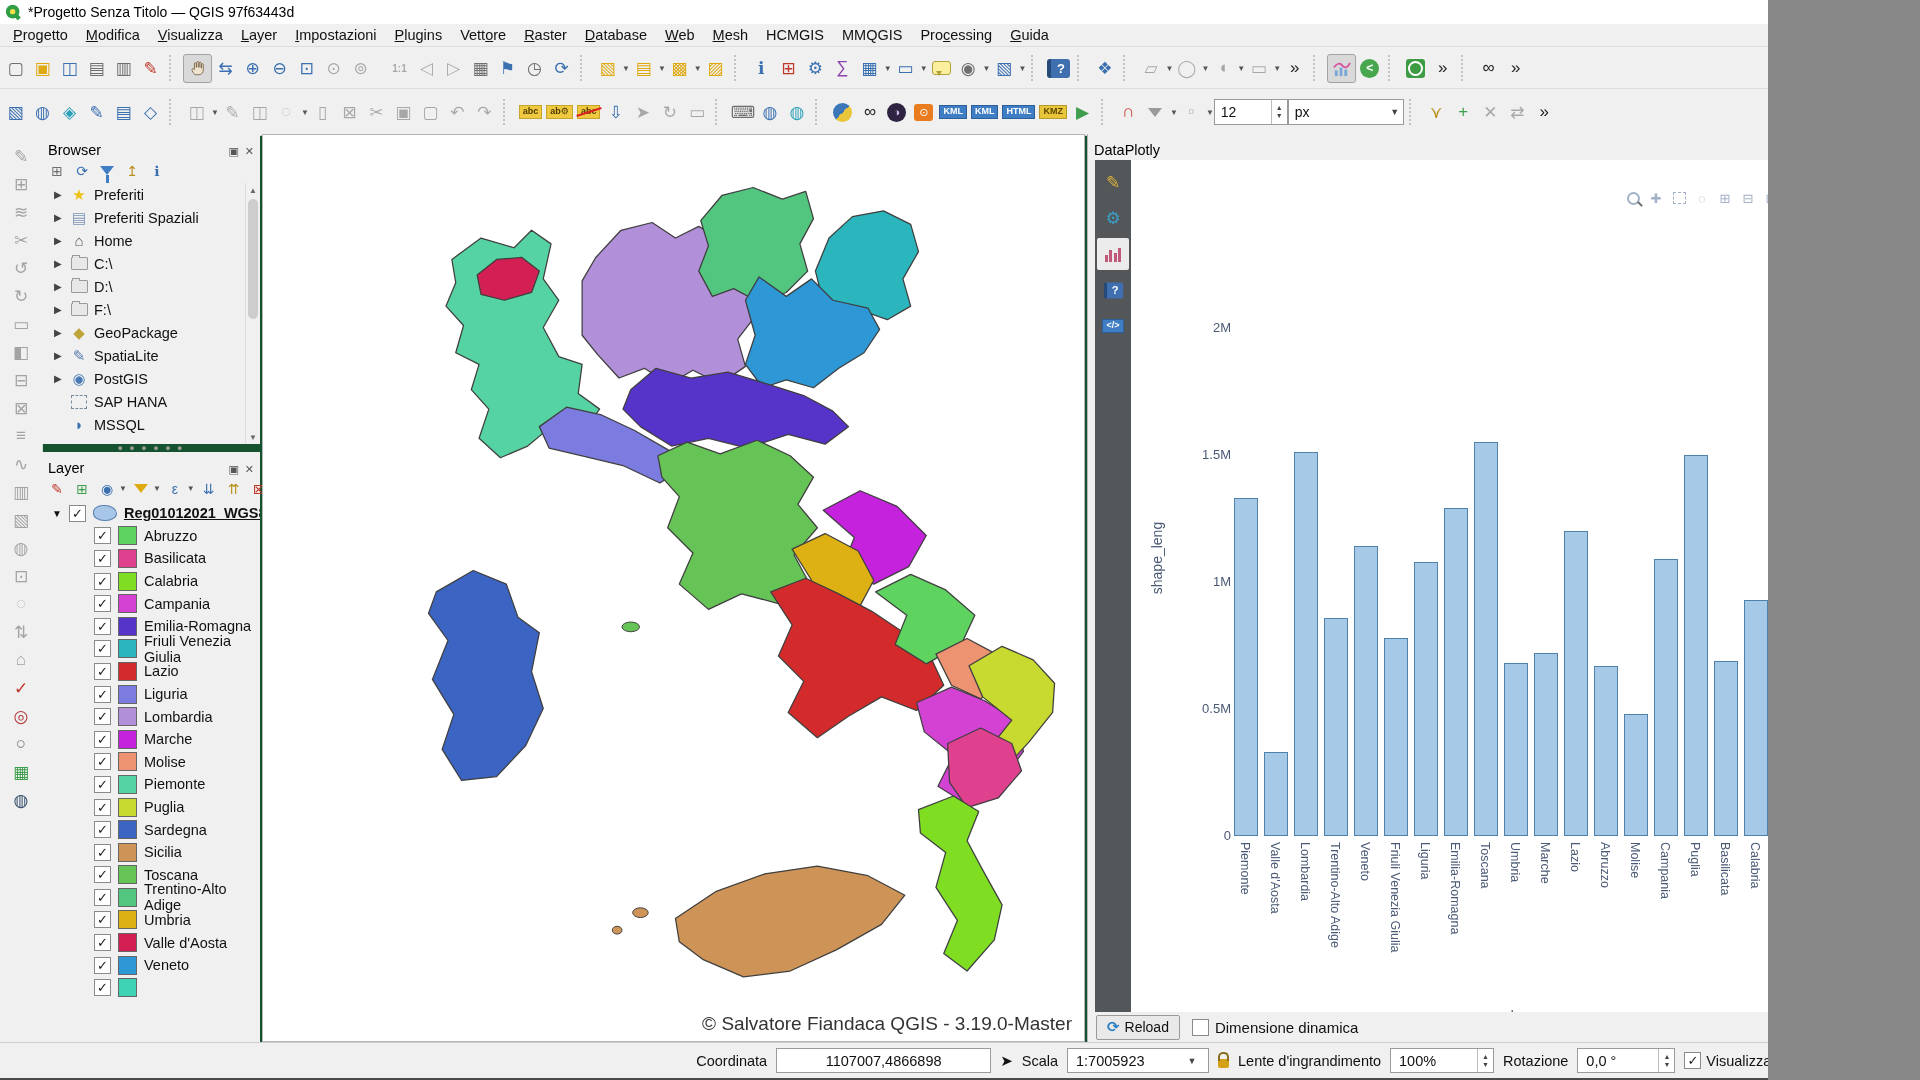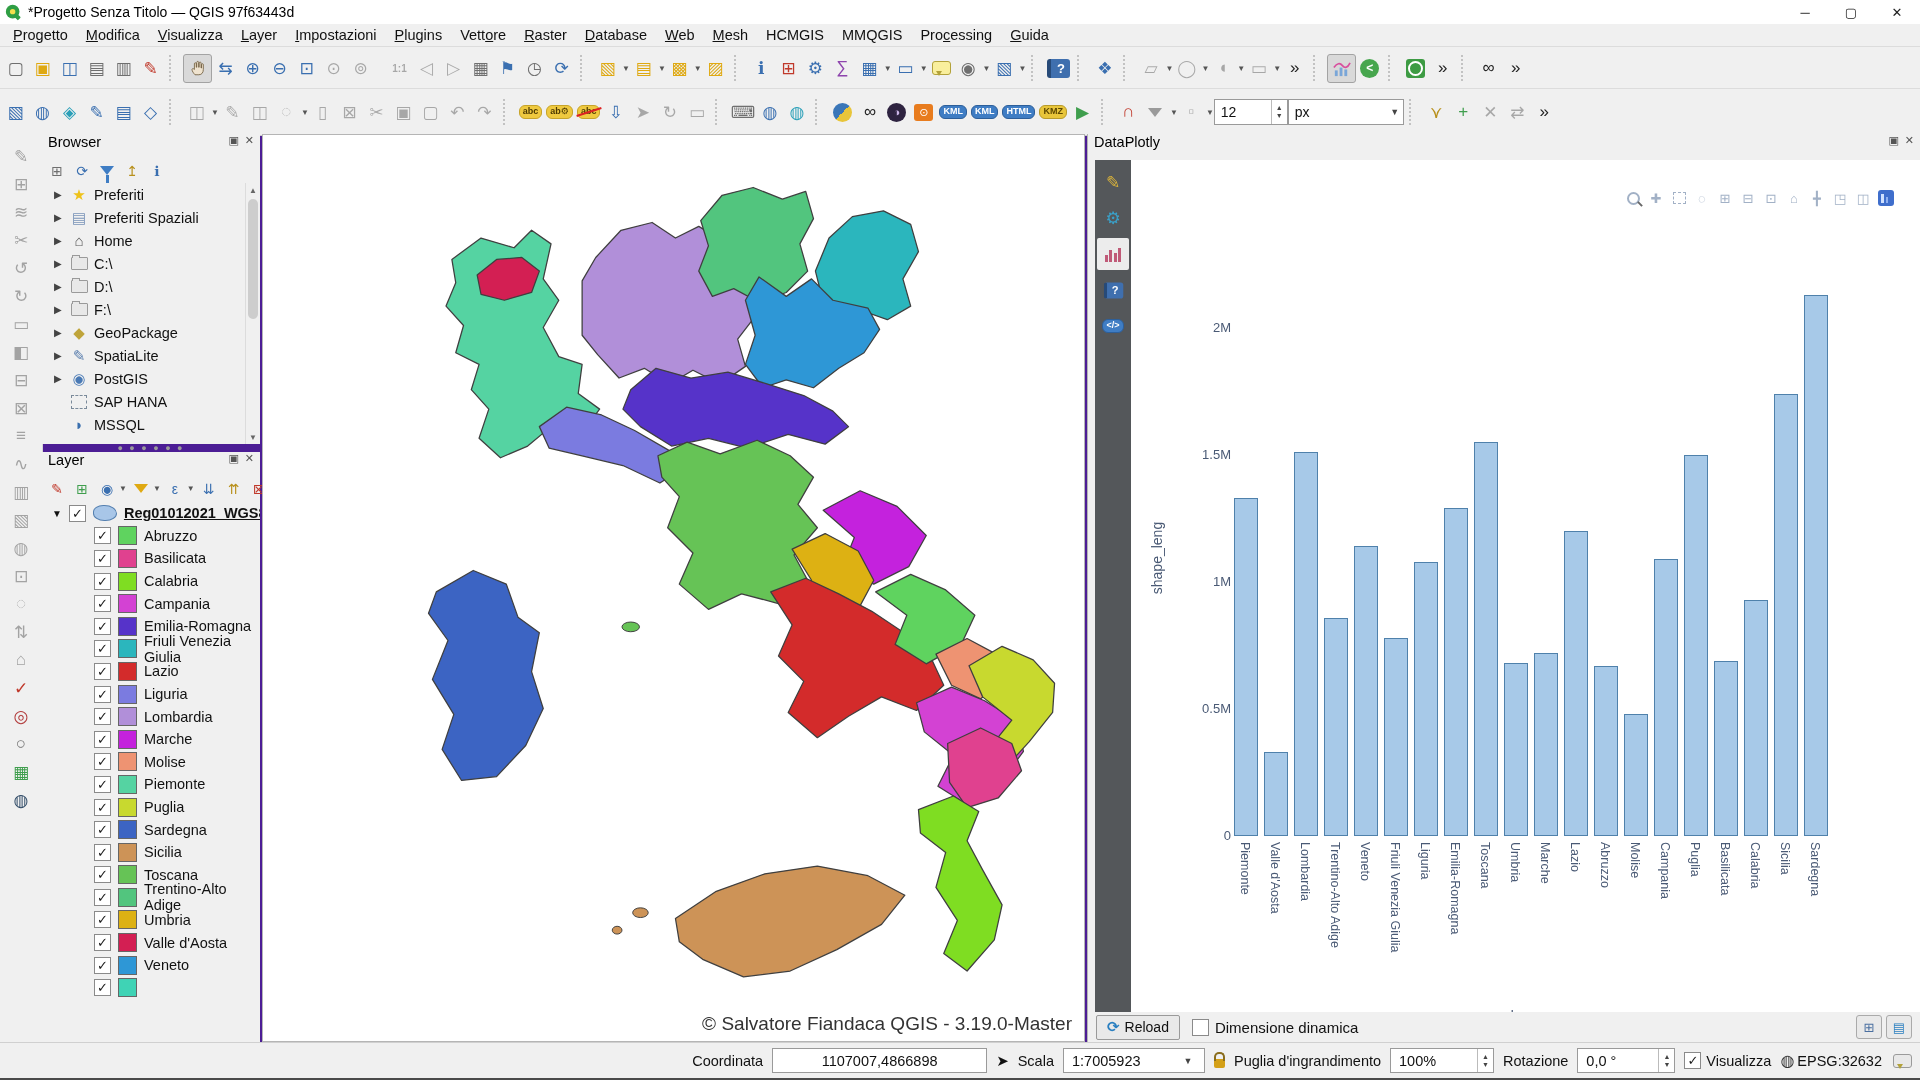--- a/index.html
+++ b/index.html
@@ -1,16 +1,16 @@
 <!DOCTYPE html>
 <html><head>
 <meta charset="utf-8">
 <style>
   html,body{margin:0;padding:0;background:#888;}
-  #app{position:relative;width:1920px;height:1080px;background:#4c1d95;overflow:hidden;
+  #app{position:relative;width:1768px;height:1080px;background:#14532d;overflow:hidden;
        font-family:"Liberation Sans","DejaVu Sans",sans-serif;font-size:15px;color:#111;}
   
   #titlebar{position:absolute;left:0;top:0;width:1920px;height:24px;background:#fff;display:flex;align-items:center;border-bottom:1px solid #e3e3e3;}
   #titlebar .ttl{margin-left:6px;font-size:14px;color:#000;}
   #winbtns{margin-left:auto;display:flex;height:100%;}
   #winbtns span{width:46px;display:flex;align-items:center;justify-content:center;font-size:13px;color:#222;}
   
   #menubar{position:absolute;left:0;top:24px;width:1920px;height:22px;background:#f0f0f0;display:flex;align-items:center;padding-left:4px;}
   #menubar .mi{padding:2px 9px;font-size:14.5px;color:#111;}
   #menubar .mi u{text-decoration:underline;}
@@ -19,21 +19,21 @@
   #tb1{top:46px;height:42px;border-top:1px solid #dcdcdc;}
   #tb2{top:88px;height:46px;border-top:1px solid #dcdcdc;border-bottom:1px solid #c9c9c9;}
   .ic{width:27px;height:27px;display:inline-flex;align-items:center;justify-content:center;font-size:17px;border-radius:3px;flex:none;position:relative;}
   .ic.small{font-size:10px;font-weight:bold;margin-left:12px;}
   .ic.gray{opacity:.32;}
   .ic.active{background:#d9d9d9;border:1px solid #a3a3a3;}
   .tb-sep{width:9px;height:26px;flex:none;border-left:2px dotted #c2c2c2;margin:0 3px 0 5px;}
   .dd{font-size:8px;color:#555;margin-left:1px;flex:none;}
   .t-blue{color:#3a6fb0}.t-yellow{color:#dfa912}.t-red{color:#c0392b}.t-green{color:#3f9e4d}
   .t-purple{color:#8e44ad}.t-dim{color:#6f6f6f}.t-dark{color:#222}.t-teal{color:#2a9fb8}.t-gold{color:#b8901c}
-  .chip{font-size:9px;font-weight:bold;padding:1px 3px;border-radius:6px;background:#efc93f;color:#4d3a00;border:1px solid #c7a42a;line-height:1.1;}
+  .chip{font-size:9px;font-weight:bold;padding:1px 3px;border-radius:0;background:#efc93f;color:#4d3a00;border:1px solid #c7a42a;line-height:1.1;}
   .chip.blue{background:#3f7dc4;border-color:#2d5f9a;color:#fff;}
   .chip.gold{background:#e8c53a;border-color:#b89b2a;color:#5d4800;}
   .chip.slash{position:relative;}
   .chip.slash:after{content:"";position:absolute;left:-2px;top:45%;width:120%;height:2px;background:#d22;transform:rotate(-18deg);}
   .funnel{width:0;height:0;border-left:7px solid transparent;border-right:7px solid transparent;border-top:9px solid #3f7dc4;position:relative;}
   .funnel:after{content:"";position:absolute;left:-1.5px;top:-2px;width:3px;height:8px;background:inherit;background:#3f7dc4;top:0;}
   .funnel.yellow{border-top-color:#dfa912;}
   .funnel.grayf{border-top-color:#9a9a9a;}
   .funnel.grayf:after,.funnel.yellow:after{background:transparent;}
   .bubble{width:17px;height:12px;background:#f9ef9d;border:1px solid #b3a23a;border-radius:3px;position:relative;}
@@ -50,21 +50,21 @@
   .q2w{width:19px;height:19px;border-radius:50%;background:#2e2340;color:#cdb6e8;display:flex;align-items:center;justify-content:center;font-size:11px;font-weight:bold;}
   .ocam{width:19px;height:17px;background:#e87c1e;border-radius:3px;color:#fff;display:flex;align-items:center;justify-content:center;font-size:11px;}
   .spinbox,.combobox{height:24px;background:#fff;border:1px solid #9a9a9a;display:flex;align-items:center;font-size:14px;padding-left:6px;}
   .spin-arrows{margin-left:auto;border-left:1px solid #bbb;height:100%;width:15px;display:flex;flex-direction:column;align-items:center;justify-content:center;font-size:7px;color:#444;line-height:1.1;}
   .combo-arrow{margin-left:auto;width:16px;font-size:9px;color:#444;text-align:center;}
   
   #leftstrip{position:absolute;left:0;top:134px;width:42px;height:908px;background:#f0f0f0;border-right:1px solid #d6d6d6;display:flex;flex-direction:column;align-items:center;padding-top:8px;}
   #leftstrip .ic{width:28px;height:28px;color:#8a8a8a;opacity:.75;}
   
   .panel{position:absolute;background:#f0f0f0;}
-  .phead{height:24px;display:flex;align-items:flex-start;padding:0 6px;font-size:14.5px;color:#000;}
+  .phead{height:24px;display:flex;align-items:flex-end;padding:0 6px;font-size:14.5px;color:#000;}
   .pbtns{margin-left:auto;display:flex;gap:6px;font-size:11px;color:#555;}
   .ptools{height:25px;display:flex;align-items:center;gap:3px;padding:0 4px;}
   .ptools .ic{width:22px;height:22px;font-size:14px;}
   .ptree{position:absolute;left:0;right:14px;bottom:0;background:#f0f0f0;overflow:hidden;}
   .trow{display:flex;align-items:center;height:23px;padding-left:12px;gap:6px;font-size:14.5px;}
   .trow .exp{width:10px;font-size:10px;color:#444;flex:none;}
   .ticn{width:18px;height:16px;display:inline-flex;align-items:center;justify-content:center;font-size:15px;flex:none;}
   .foldr{width:15px;height:11px;background:#e8e8e8;border:1px solid #9a9a9a;border-radius:1px;position:relative;}
   .foldr:before{content:"";position:absolute;top:-3px;left:0;width:6px;height:2px;background:#e8e8e8;border:1px solid #9a9a9a;border-bottom:none;}
   .scroll{position:absolute;right:0;width:14px;background:#f0f0f0;border-left:1px solid #dcdcdc;}
@@ -937,21 +937,21 @@
     <span style="flex:1"></span>
     <span>Coordinata</span>
     <span class="sb-input" style="width:215px">1107007,4866898</span>
     <span style="font-size:15px;">➤</span>
     <span>Scala</span>
     <span class="sb-input" style="width:142px;justify-content:flex-start;">
       <span>1:7005923</span>
       <span class="combo-arrow">▼</span>
     </span>
     <span class="lock"></span>
-    <span>Puglia d'ingrandimento</span>
+    <span>Lente d'ingrandimento</span>
     <span class="sb-input" style="width:104px;justify-content:flex-start;padding-right:0;">
       <span>100%</span>
       <span class="spin-arrows">
           <span>▲</span>
           <span>▼</span>
         </span>
     </span>
     <span>Rotazione</span>
     <span class="sb-input" style="width:98px;justify-content:flex-start;padding-right:0;">
       <span>0,0 °</span>

